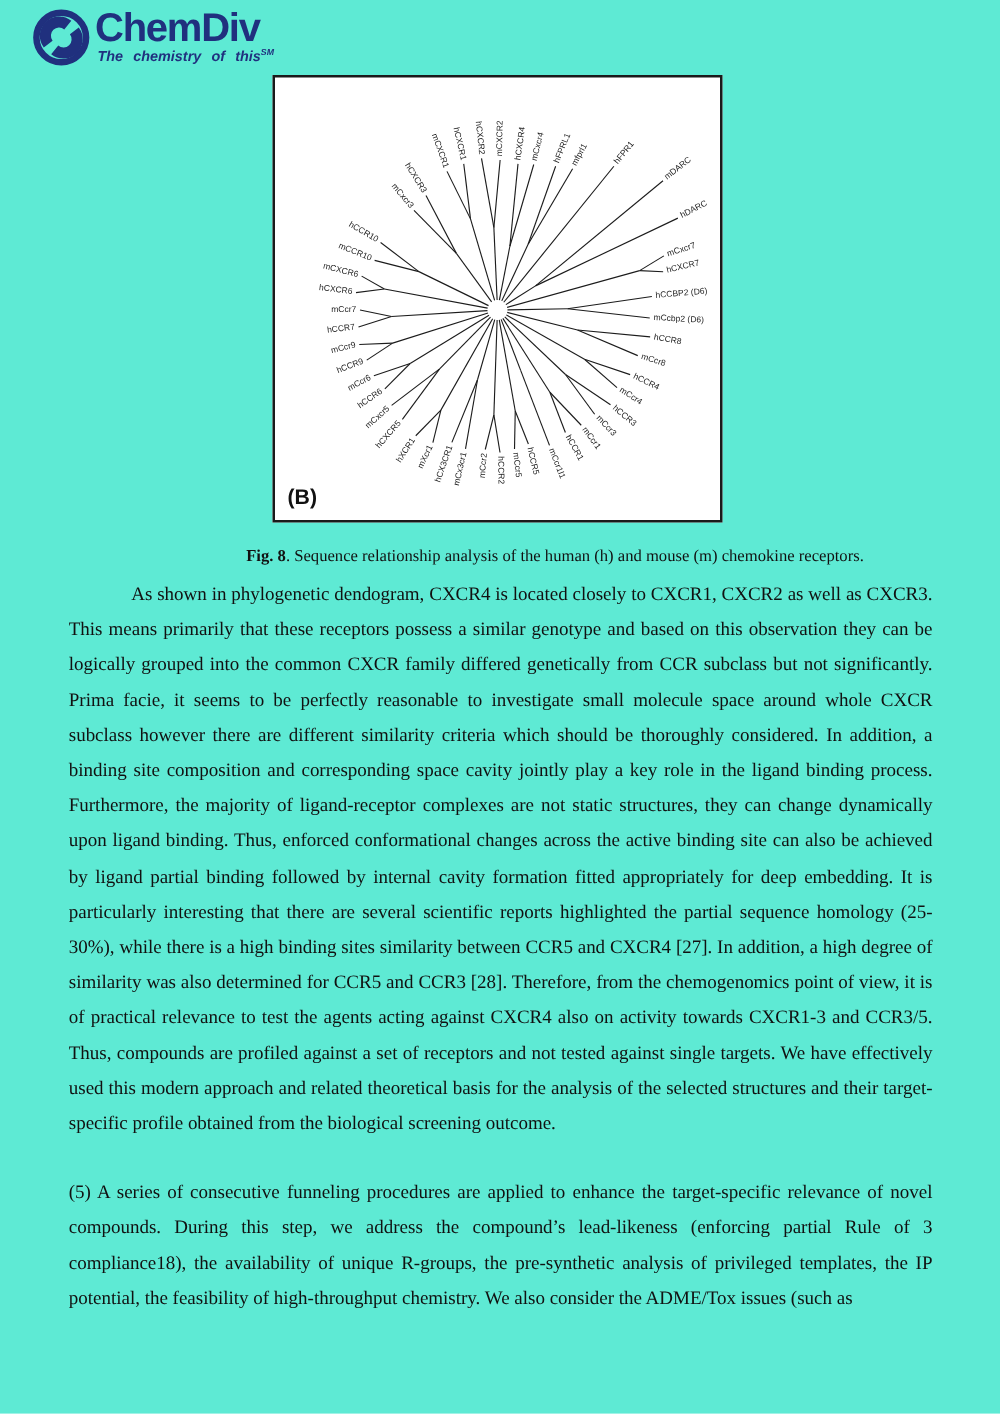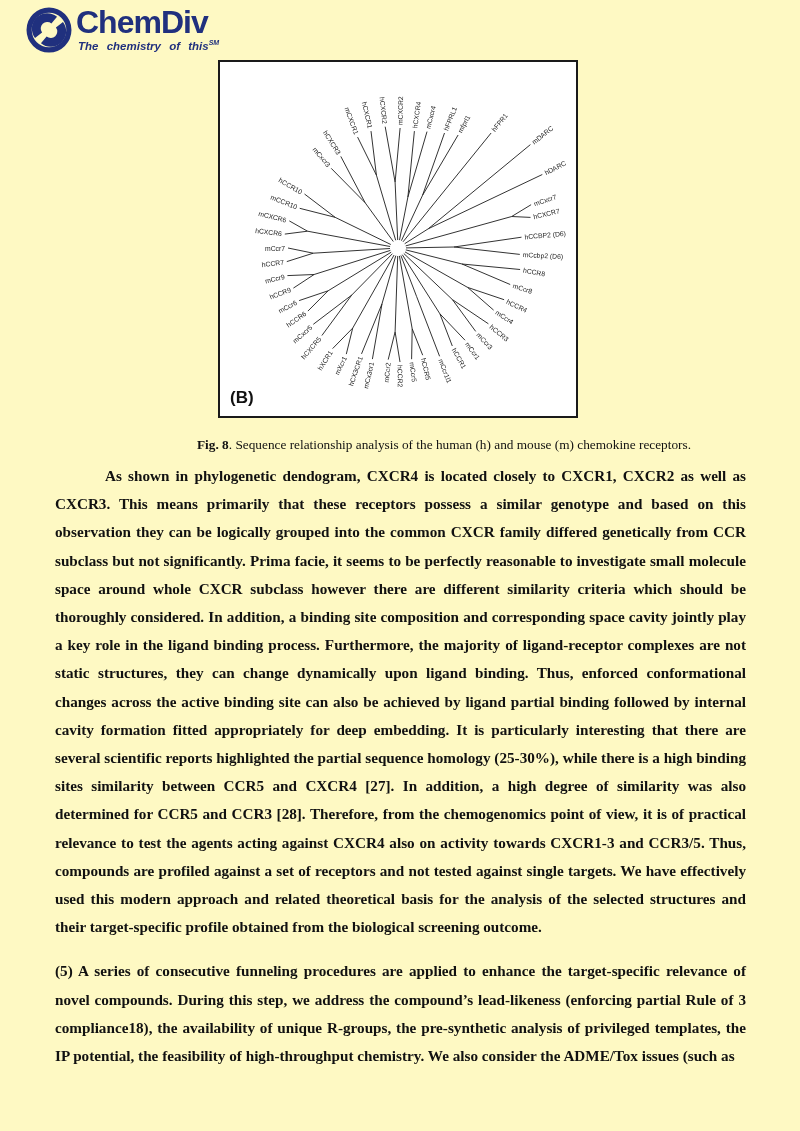--- a/index.html
+++ b/index.html
@@ -1,16 +1,16 @@
 <!DOCTYPE html>
 <html><head>
 <meta charset="utf-8">
 <style>
   html,body{margin:0;padding:0;background:#ffffff;}
-  .page{position:relative;width:800px;height:1131px;background:#fef9c3;overflow:hidden;
+  .page{position:relative;width:800px;height:1131px;background:#5eead4;overflow:hidden;
         font-family:"Liberation Serif",serif;color:#111;}
 
   
   .logo{position:absolute;left:26px;top:6px;display:flex;align-items:flex-start;}
   .logo-icon{width:46px;height:46px;flex:0 0 auto;margin-top:1px;}
   .logo-textcol{margin-left:4px;display:flex;flex-direction:column;}
   .brand{font-family:"Liberation Sans",sans-serif;font-weight:bold;font-size:32px;
          line-height:32px;letter-spacing:-1px;color:#20307e;}
   .tagline{font-family:"Liberation Sans",sans-serif;font-style:italic;font-weight:bold;
            font-size:11.5px;color:#20307e;word-spacing:5px;margin-top:1px;margin-left:2px;}
@@ -23,23 +23,23 @@
   .tree line{stroke:#1c1c1c;stroke-width:0.9;}
   .tree text{font-family:"Liberation Sans",sans-serif;font-size:6.8px;fill:#1c1c1c;}
   .panel-label{position:absolute;left:10px;bottom:8px;font-family:"Liberation Sans",sans-serif;
                font-weight:bold;font-size:17px;color:#111;}
 
   .caption{position:absolute;left:0;top:424px;width:800px;text-align:center;
            font-size:13.3px;color:#111;padding-left:44px;}
 
   
   .body-text{position:absolute;left:55px;top:462px;width:691px;}
-  .body-text p{margin:0;font-size:15.2px;line-height:28.2px;text-align:justify;color:#111;font-weight:bold;}
+  .body-text p{margin:0;font-size:15.2px;line-height:28.2px;text-align:justify;color:#111;}
   .body-text p.indent{text-indent:50px;}
-  .body-text p + p{margin-top:16px;}
+  .body-text p + p{margin-top:27px;}
 </style>
 </head>
 <body>
 
 <div class="page">
 
   <div class="logo">
     <svg class="logo-icon" viewBox="0 0 44 44">
       <circle cx="22" cy="22" r="19" fill="none" stroke="#20307e" stroke-width="5"></circle>
       <path d="M 12 27 A 10.5 10.5 0 0 1 27 12.5" fill="none" stroke="#20307e" stroke-width="8.5"></path>

